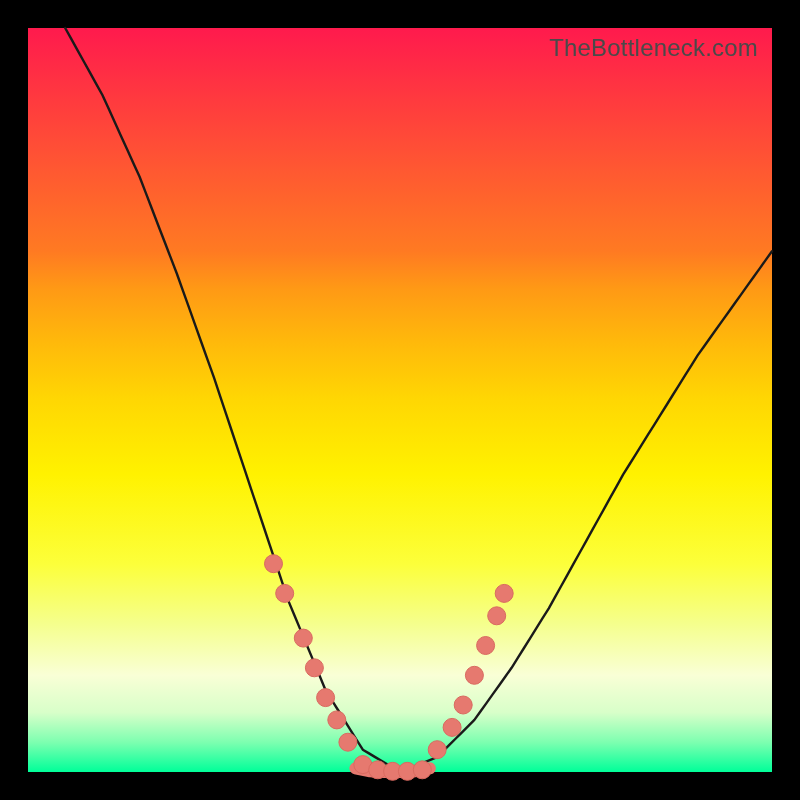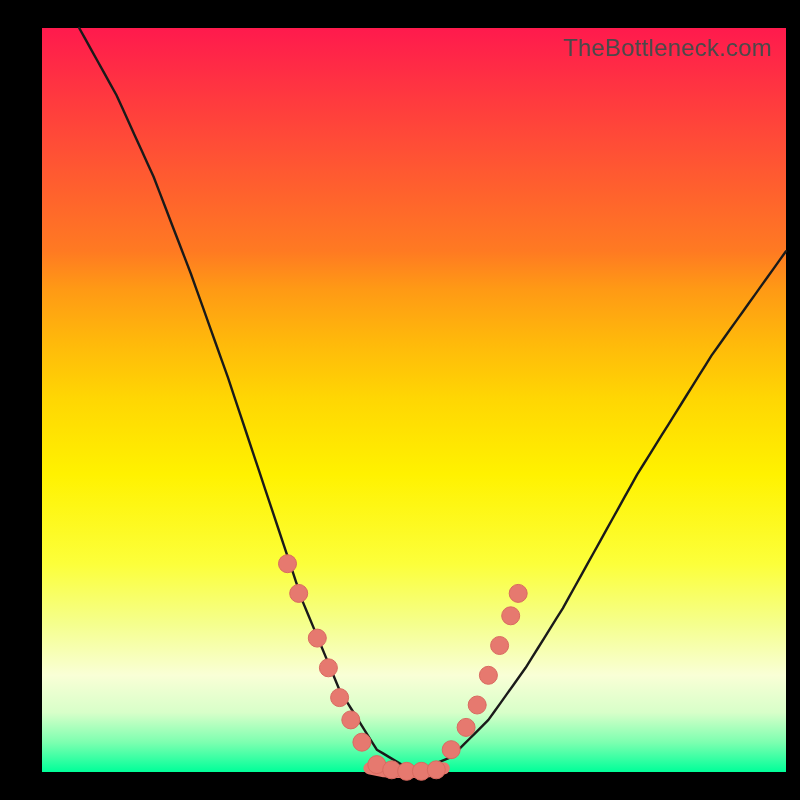--- a/index.html
+++ b/index.html
@@ -31,21 +31,20 @@
       #ff9915 35%,
       #ffb80b 42%,
       #ffd703 50%,
       #fff200 60%,
       #fcff3a 72%,
       #f5ff8c 80%,
       #f9ffd6 87%,
       #d8ffc9 92%,
       #7dffb0 96%,
       #00ff99 100%);
-    margin-left: 14px;
   }
   .watermark {
     position: absolute;
     top: 6px;
     right: 14px;
     color: #4a4a4a;
     font-size: 24px;
     font-weight: 500;
     letter-spacing: 0.2px;
     pointer-events: none;

